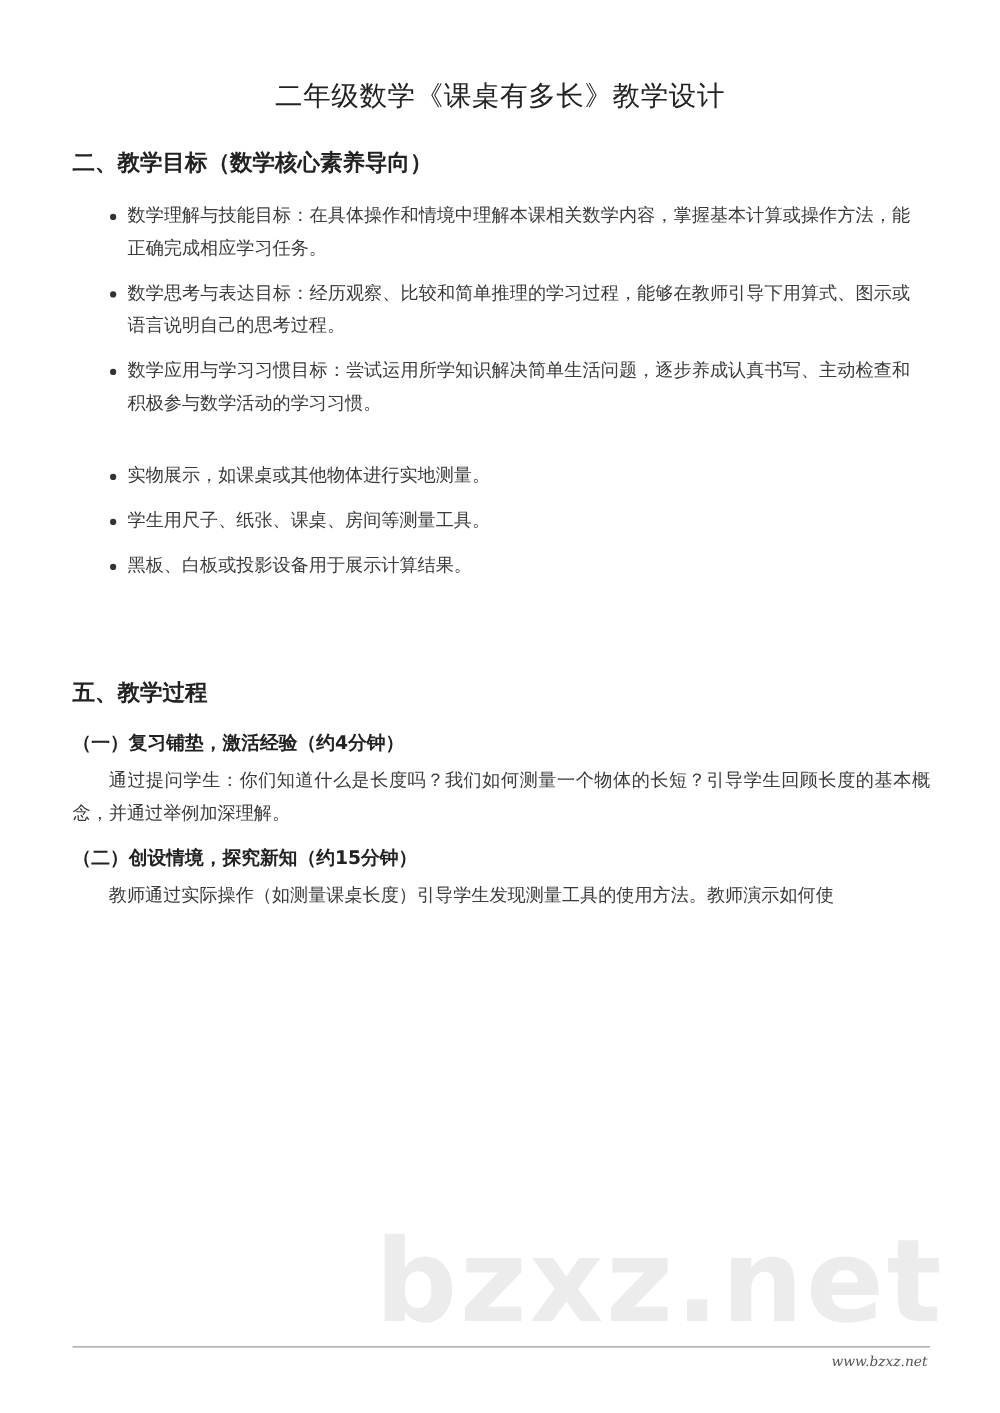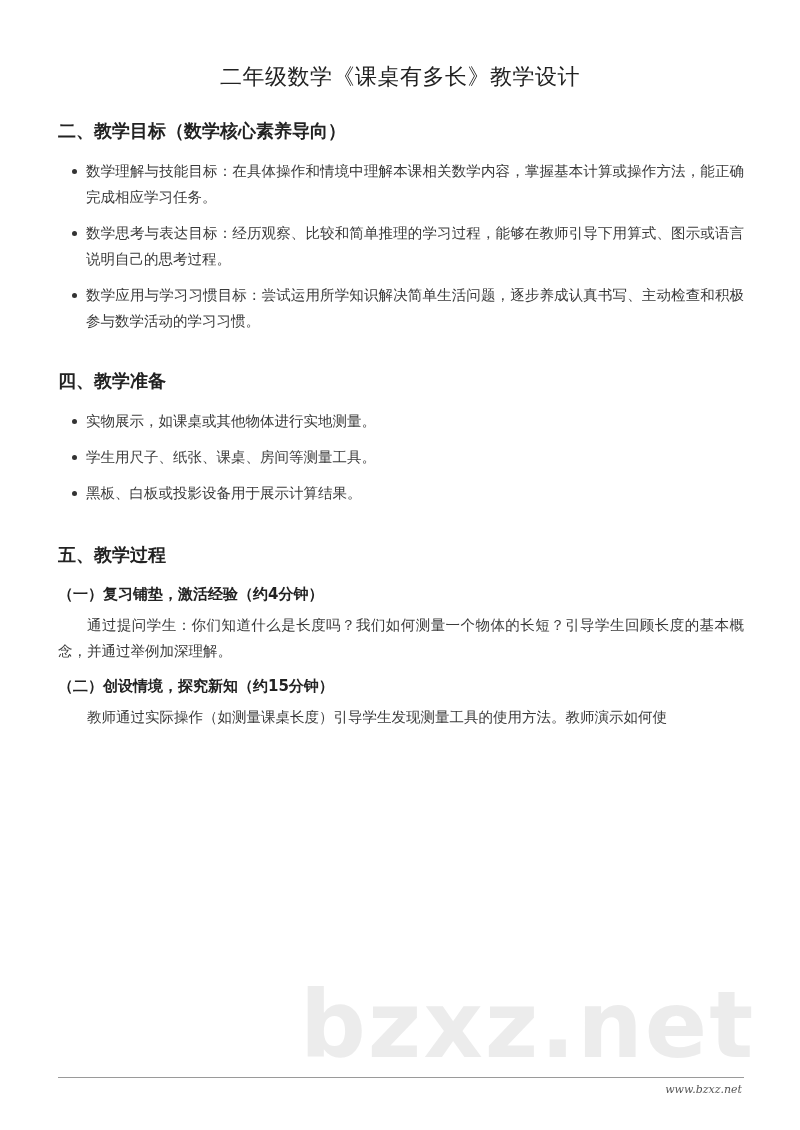--- a/index.html
+++ b/index.html
@@ -59,21 +59,21 @@
     .para {
       font-size: 14.5px;
       line-height: 26px;
       text-indent: 2em;
       margin: 0 0 10px 0;
       color: #3a3a3a;
       text-align: justify;
     }
     ul.bullets {
       list-style: none;
-      margin: 0;
+      margin: 16px;
       padding: 0 0 0 14px;
     }
     ul.bullets li {
       position: relative;
       padding-left: 14px;
       font-size: 14.5px;
       line-height: 26px;
       margin-bottom: 10px;
       color: #3a3a3a;
       text-align: justify;
@@ -147,21 +147,20 @@
         </li>
         <li>
           <span class="bullet-dot"></span>
           <span>数学应用与学习习惯目标：尝试运用所学知识解决简单生活问题，逐步养成认真书写、主动检查和积极参与数学活动的学习习惯。</span>
         </li>
       </ul>
     </div>
 
 
     <div class="section sec4">
-      <div class="h1">四、教学准备</div>
       <ul class="bullets">
         <li>
           <span class="bullet-dot"></span>
           <span>实物展示，如课桌或其他物体进行实地测量。</span>
         </li>
         <li>
           <span class="bullet-dot"></span>
           <span>学生用尺子、纸张、课桌、房间等测量工具。</span>
         </li>
         <li>

